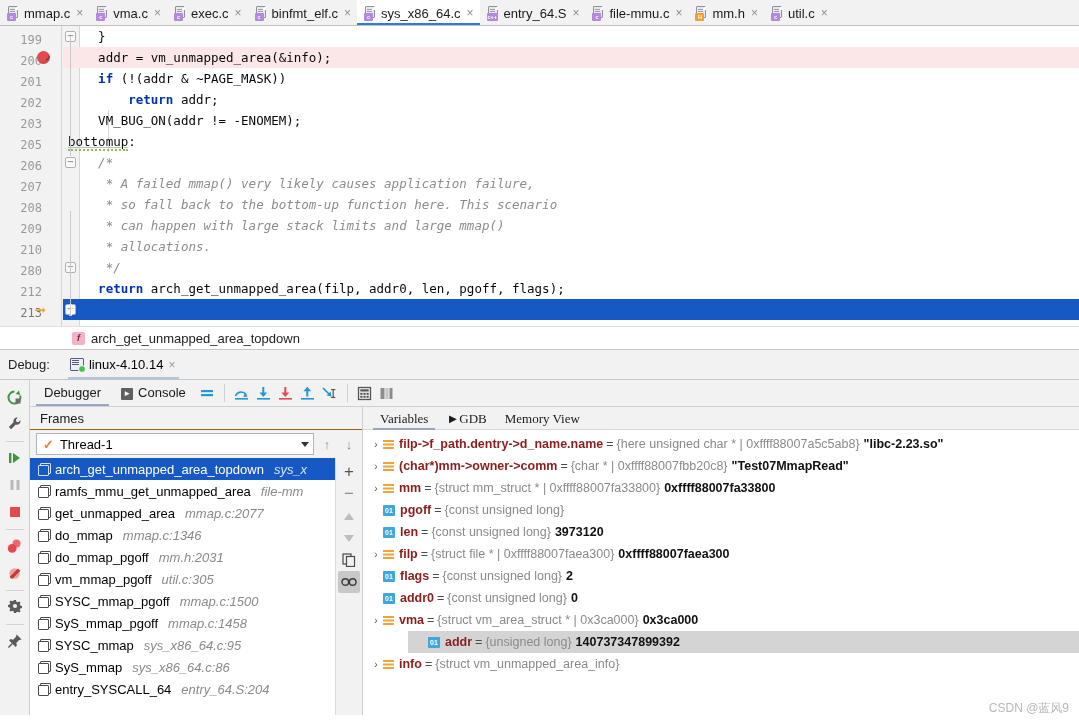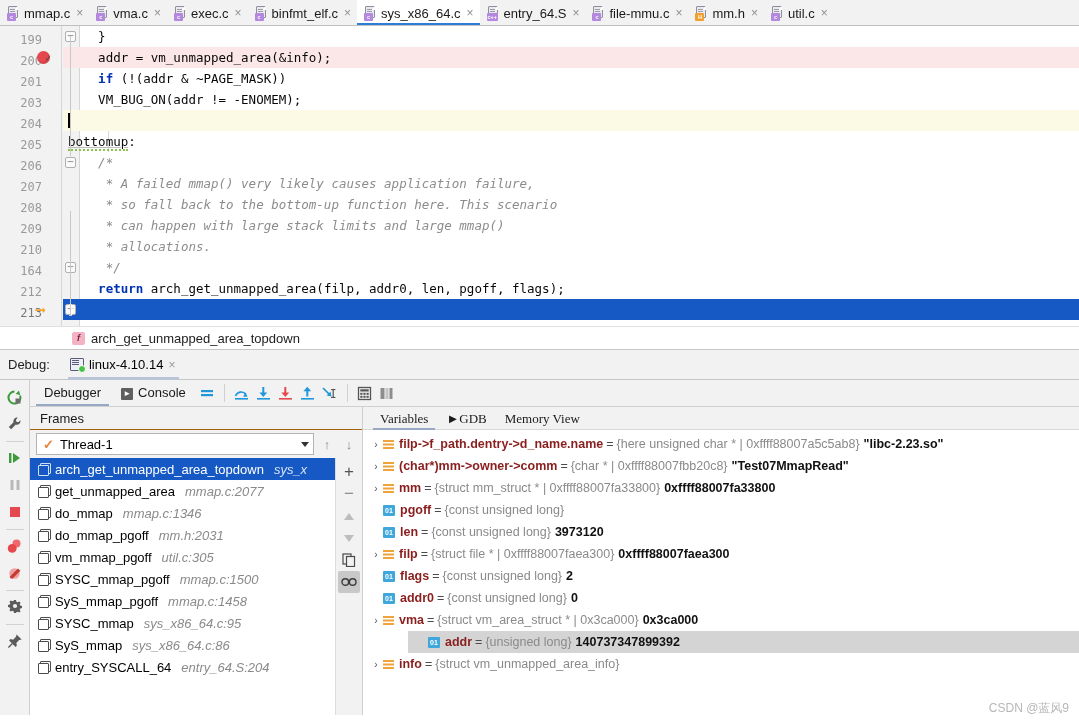--- a/index.html
+++ b/index.html
@@ -459,29 +459,29 @@
     </div>
 
   <div class="editor">
     <div class="gutter"></div>
     <div class="fold-rail"></div>
     <div class="indentguide" style="left:108px;top:84px;height:42px;"></div>
     <div class="codelines" id="codelines">
         <div class="line"><span class="rowbg"></span><span class="lno">199</span><span class="foldmark">─</span><span class="ltext">    }</span></div>
         <div class="line bp"><span class="rowbg"></span><span class="lno">200</span><span class="bpdot"></span><span class="ltext">    addr = vm_unmapped_area(&amp;info);</span></div>
         <div class="line"><span class="rowbg"></span><span class="lno">201</span><span class="ltext">    <span class="kw">if</span> (!(addr &amp; ~PAGE_MASK))</span></div>
+        <div class="line"><span class="rowbg"></span><span class="lno">202</span><span class="ltext">        <span class="kw">return</span> addr;</span></div>
         <div class="line"><span class="rowbg"></span><span class="lno">203</span><span class="ltext">    VM_BUG_ON(addr != -ENOMEM);</span></div>
-        <div class="line caret"><span class="rowbg"></span><span class="lno">204</span><span class="caretbar"></span><span class="ltext"></span></div>
         <div class="line"><span class="rowbg"></span><span class="lno">205</span><span class="ltext"><span class="lbl squig">bottomup</span>:</span></div>
         <div class="line"><span class="rowbg"></span><span class="lno">206</span><span class="foldmark">─</span><span class="ltext"><span class="cmt">    /*</span></span></div>
         <div class="line"><span class="rowbg"></span><span class="lno">207</span><span class="ltext"><span class="cmt">     * A failed mmap() very likely causes application failure,</span></span></div>
         <div class="line"><span class="rowbg"></span><span class="lno">208</span><span class="ltext"><span class="cmt">     * so fall back to the bottom-up function here. This scenario</span></span></div>
         <div class="line"><span class="rowbg"></span><span class="lno">209</span><span class="ltext"><span class="cmt">     * can happen with large stack limits and large mmap()</span></span></div>
         <div class="line"><span class="rowbg"></span><span class="lno">210</span><span class="ltext"><span class="cmt">     * allocations.</span></span></div>
-        <div class="line"><span class="rowbg"></span><span class="lno">164</span><span class="foldmark">─</span><span class="ltext"><span class="cmt">     */</span></span></div>
+        <div class="line"><span class="rowbg"></span><span class="lno">280</span><span class="foldmark">─</span><span class="ltext"><span class="cmt">     */</span></span></div>
         <div class="line"><span class="rowbg"></span><span class="lno">212</span><span class="ltext">    <span class="kw">return</span> arch_get_unmapped_area(filp, addr0, len, pgoff, flags);</span></div>
         <div class="line exec"><span class="rowbg"></span><span class="lno">213</span><span class="execarrow">⟶</span><span class="foldmark">─</span><span class="ltext">}</span></div>
       </div>
     <div class="foldline" style="top:10px;height:120px;"></div>
     <div class="foldline" style="top:185px;height:105px;"></div>
   </div>
 
   <div class="breadcrumb">
     <span class="fn-badge">f</span>
     <span>arch_get_unmapped_area_topdown</span>
@@ -649,20 +649,25 @@
           </div>
           <div class="frames-wrap">
             <div class="frames-list" id="frames-list">
                 <div class="frame sel">
                   <span class="frameicon"></span>
                   <span>arch_get_unmapped_area_topdown</span>
                   <span class="floc">sys_x</span>
                 </div>
                 <div class="frame">
                   <span class="frameicon"></span>
+                  <span>ramfs_mmu_get_unmapped_area</span>
+                  <span class="floc">file-mm</span>
+                </div>
+                <div class="frame">
+                  <span class="frameicon"></span>
                   <span>get_unmapped_area</span>
                   <span class="floc">mmap.c:2077</span>
                 </div>
                 <div class="frame">
                   <span class="frameicon"></span>
                   <span>do_mmap</span>
                   <span class="floc">mmap.c:1346</span>
                 </div>
                 <div class="frame">
                   <span class="frameicon"></span>

